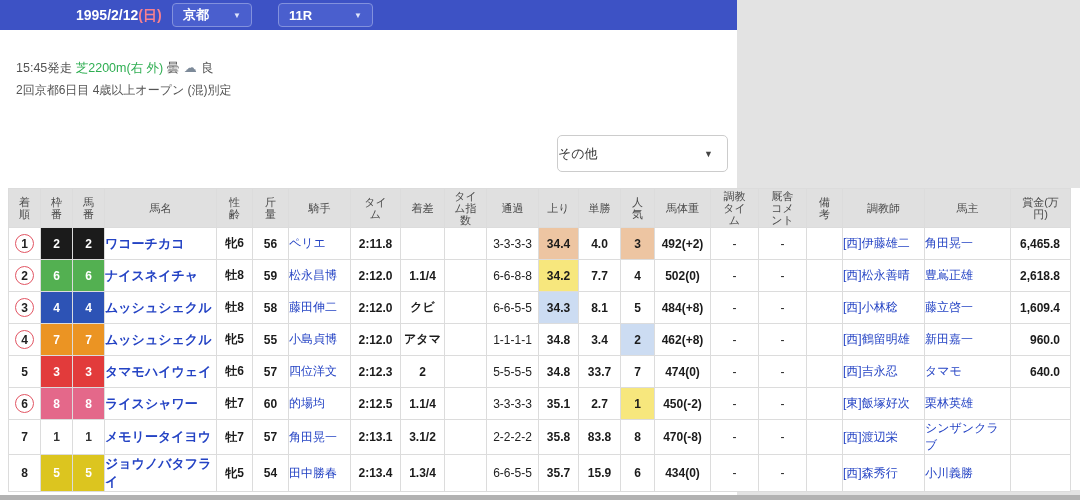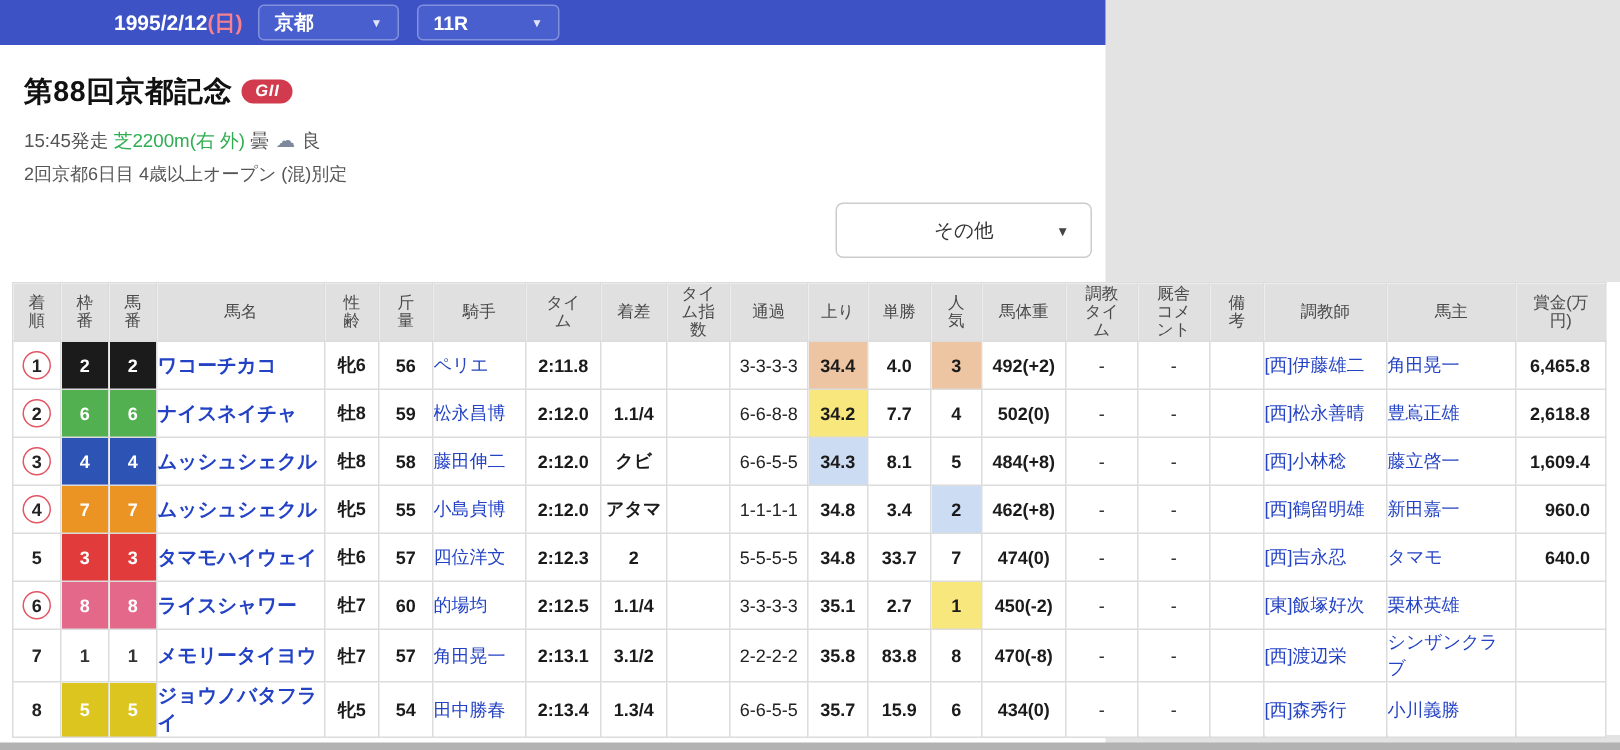--- a/index.html
+++ b/index.html
@@ -11,38 +11,38 @@
   .bottom-strip { position:absolute; left:0; top:495px; width:1080px; height:5px; background:#b2b2b2; }
 
   
   .topbar { position:absolute; left:0; top:0; width:737px; height:30px; background:#3d52c5; display:flex; align-items:center; }
   .topbar-date { position:absolute; left:40px; top:0; height:30px; line-height:30px; color:#ffffff; font-size:14px; font-weight:bold;margin-left:36px; }
   .topbar-date .day { color:#f8818f; }
   .tb-select { position:absolute; top:3px; height:24px; border:1px solid #8априори; }
   .tb-select { border:1px solid #8291dd; background:#4a5fce; border-radius:4px; color:#fff; font-size:13px; font-weight:bold;
                display:flex; align-items:center; justify-content:space-between; padding:0 10px; cursor:pointer; }
   .tb-select .caret { font-size:8px; color:#dfe4fa; margin-left:10px; }
-  .tb-venue { left:172px; width:94px; }
+  .tb-venue { left:172px; width:80px; }
   .tb-race  { left:278px; width:95px; }
 
   
   .race-head { position:absolute; left:16px; top:48px; width:700px; }
   .race-title-row { display:flex; align-items:center; }
   .race-title { font-size:19px; font-weight:bold; color:#111111; letter-spacing:0.5px; }
   .grade-badge { display:inline-block; margin-left:6px; background:#d23b4d; color:#ffffff; font-size:11px; font-style:italic;
                  font-weight:bold; padding:2px 9px; border-radius:10px; letter-spacing:0.5px; }
   .race-info1 { margin-top:12px; font-size:12.5px; color:#555555; }
   .race-info1 .course { color:#2fae52; }
   .race-info1 .cloud { color:#7d8a99; font-size:13px; margin:0 1px; }
   .race-info2 { margin-top:5px; font-size:12px; color:#555555; }
 
   
   .other-select { position:absolute; left:557px; top:135px; width:171px; height:37px; background:#ffffff; border:1px solid #cccccc;
                   border-radius:5px; display:flex; align-items:center; cursor:pointer; }
-  .other-select .lbl { flex:1; text-align:center; font-size:13px; color:#333333; }
+  .other-select .lbl { flex:1; text-align:left; font-size:13px; color:#333333; }
   .other-select .caret { position:absolute; right:14px; font-size:9px; color:#444444; }
 
   
   .tbl-wrap { position:absolute; left:8px; top:188px; width:1072px; }
   table { border-collapse:collapse; table-layout:fixed; }
   th, td { border:1px solid #dcdcdc; overflow:hidden; white-space:normal; }
   thead th { background:#e0e0e0; color:#4a4a4a; font-size:11px; font-weight:normal; height:34px; line-height:12px; padding:1px 8px; }
   tbody td { height:32px; font-size:12px; color:#222222; background:#ffffff; text-align:center; }
   td.num { font-weight:bold; color:#1b1b1b; }
   td.left { text-align:left; padding-left:0; }
@@ -67,24 +67,20 @@
     <span>京都</span>
     <span class="caret">▼</span>
   </div>
   <div class="tb-select tb-race">
     <span>11R</span>
     <span class="caret">▼</span>
   </div>
 </div>
 
 <div class="race-head">
-  <div class="race-title-row">
-    <span class="race-title">第88回京都記念</span>
-    <span class="grade-badge">GII</span>
-  </div>
   <div class="race-info1">
     <span>15:45発走</span>
     <span> </span>
     <span class="course">芝2200m(右 外)</span>
     <span> </span>
     <span>曇</span>
     <span class="cloud">☁</span>
     <span>良</span>
   </div>
   <div class="race-info2">2回京都6日目 4歳以上オープン (混)別定</div>

